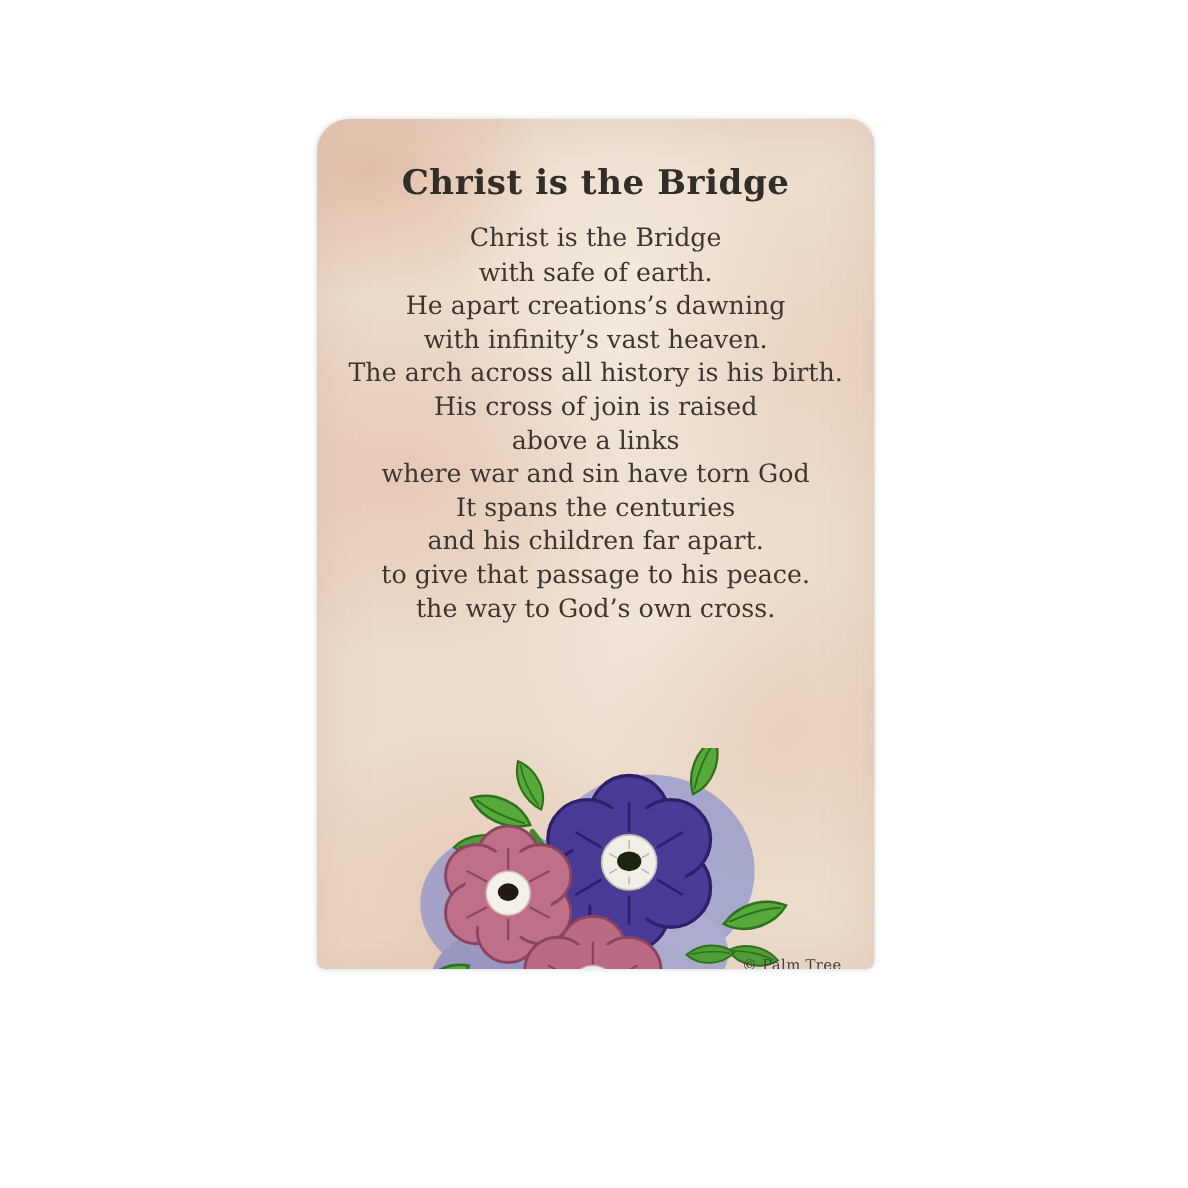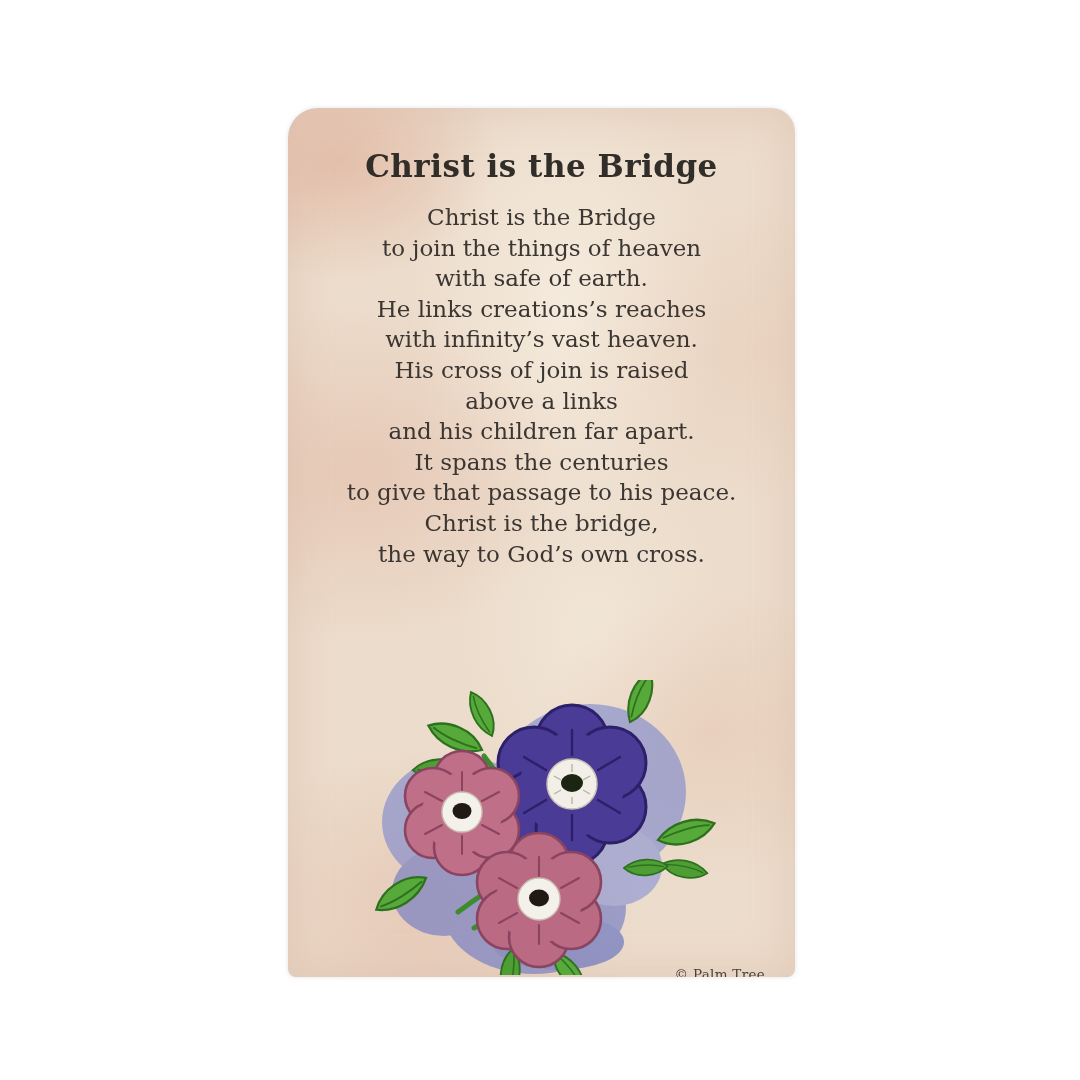--- a/index.html
+++ b/index.html
@@ -1,21 +1,21 @@
 <!DOCTYPE html>
 <html><head>
 <meta charset="utf-8">
 <style>
   html,body{margin:0;padding:0;}
   body{
     width:1080px;height:1080px;background:#ffffff;position:relative;
     font-family:"DejaVu Serif", serif;overflow:hidden;
   }
   .card{
-    position:absolute;left:288px;top:108px;width:507px;height:869px;
+    position:absolute;left:288px;top:108px;width:507px;height:773px;
     border-radius:30px 24px 8px 8px;
     overflow:hidden;
     background-color:#ecdccb;
     background-image:
       radial-gradient(ellipse 230px 170px at 10% 6%,  rgba(220,166,144,0.55), rgba(220,166,144,0) 70%),
       radial-gradient(ellipse 300px 240px at 14% 42%, rgba(224,177,158,0.45), rgba(224,177,158,0) 70%),
       radial-gradient(ellipse 260px 210px at 92% 28%, rgba(231,199,178,0.40), rgba(231,199,178,0) 72%),
       radial-gradient(ellipse 250px 210px at 84% 72%, rgba(227,188,167,0.38), rgba(227,188,167,0) 70%),
       radial-gradient(ellipse 300px 230px at 28% 92%, rgba(223,176,156,0.42), rgba(223,176,156,0) 70%),
       radial-gradient(ellipse 220px 330px at 55% 22%, rgba(249,242,230,0.65), rgba(249,242,230,0) 72%),
@@ -42,30 +42,30 @@
 </style>
 </head>
 <body>
 
 <div class="card">
 
   <h1 class="title">Christ is the Bridge</h1>
 
   <div class="poem">
     <div class="line">Christ is the Bridge</div>
-    <div class="line">to join the things of heaven</div>
     <div class="line">with safe of earth.</div>
-    <div class="line">He links creations’s reaches</div>
+    <div class="line">He apart creations’s dawning</div>
     <div class="line">with infinity’s vast heaven.</div>
+    <div class="line">The arch across all history is his birth.</div>
     <div class="line">His cross of join is raised</div>
     <div class="line">above a links</div>
+    <div class="line">where war and sin have torn God</div>
+    <div class="line">It spans the centuries</div>
     <div class="line">and his children far apart.</div>
-    <div class="line">It spans the centuries</div>
     <div class="line">to give that passage to his peace.</div>
-    <div class="line">Christ is the bridge,</div>
     <div class="line">the way to God’s own cross.</div>
   </div>
 
   <svg class="flowers" viewBox="0 0 380 295" aria-hidden="true">
 
     <g opacity="0.55">
       <ellipse cx="228" cy="112" rx="96" ry="88" fill="#6e7ed0"></ellipse>
       <ellipse cx="98" cy="142" rx="78" ry="66" fill="#6e7ed0"></ellipse>
       <ellipse cx="172" cy="228" rx="92" ry="66" fill="#5b6cc6"></ellipse>
       <ellipse cx="82" cy="212" rx="52" ry="44" fill="#5b6cc6"></ellipse>

